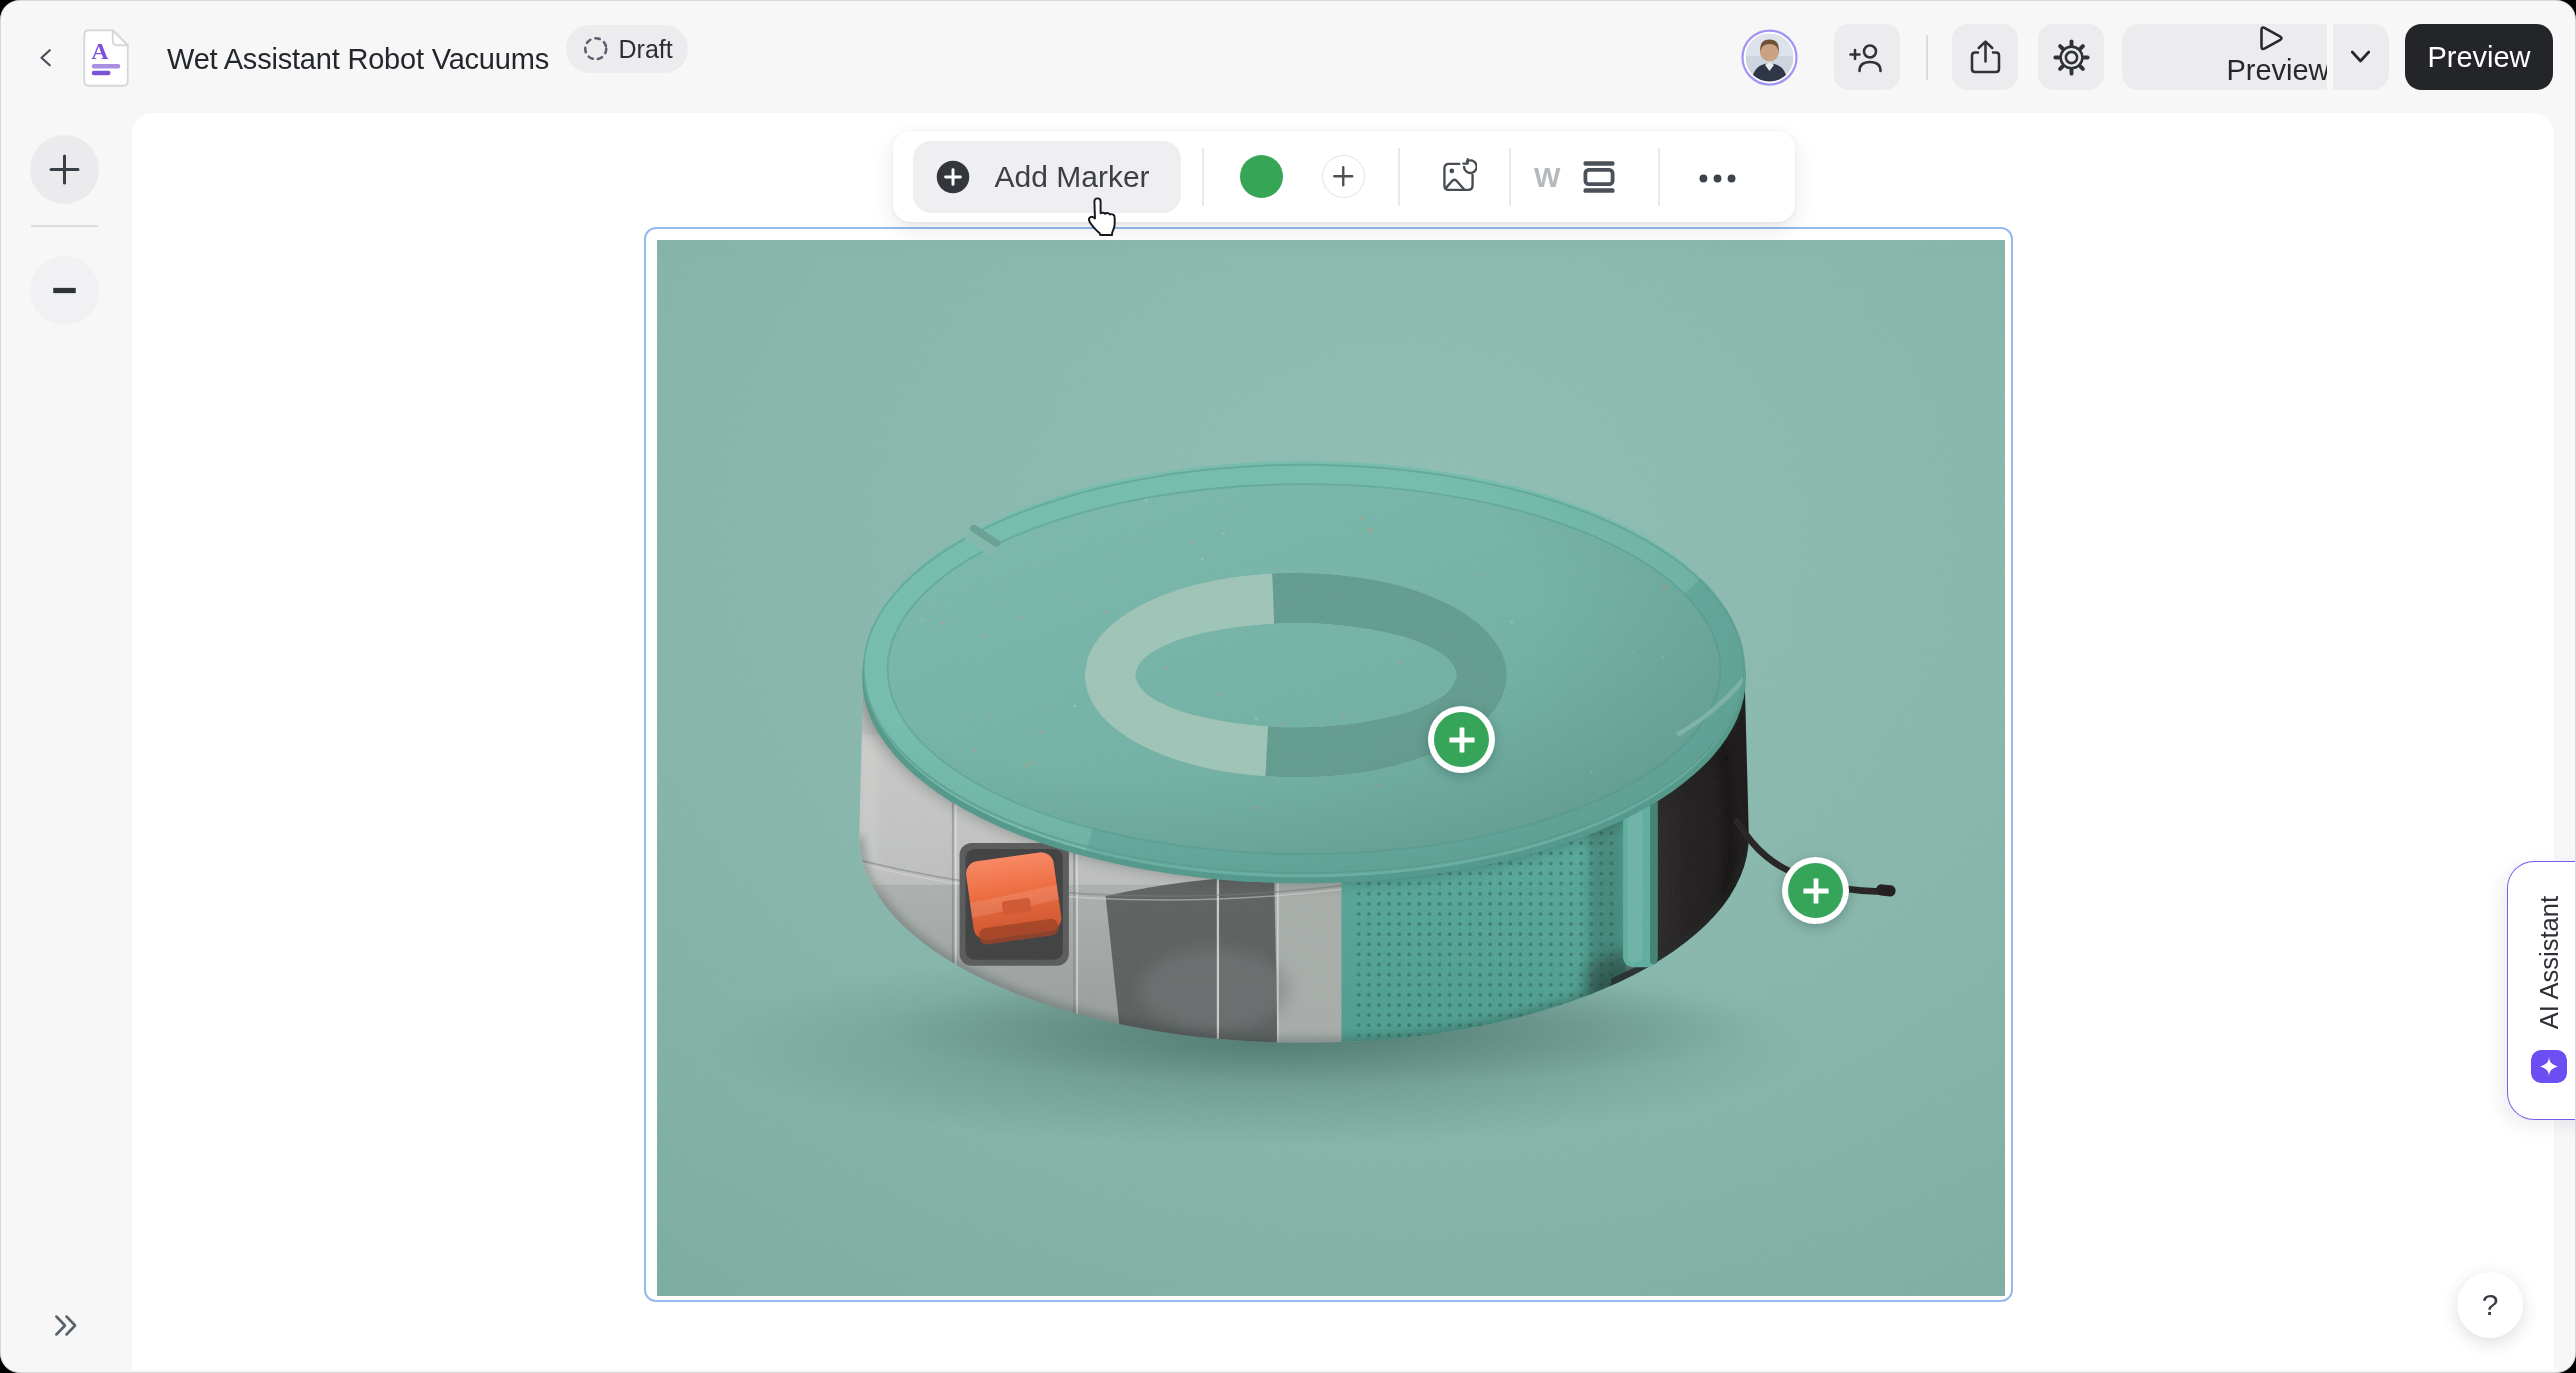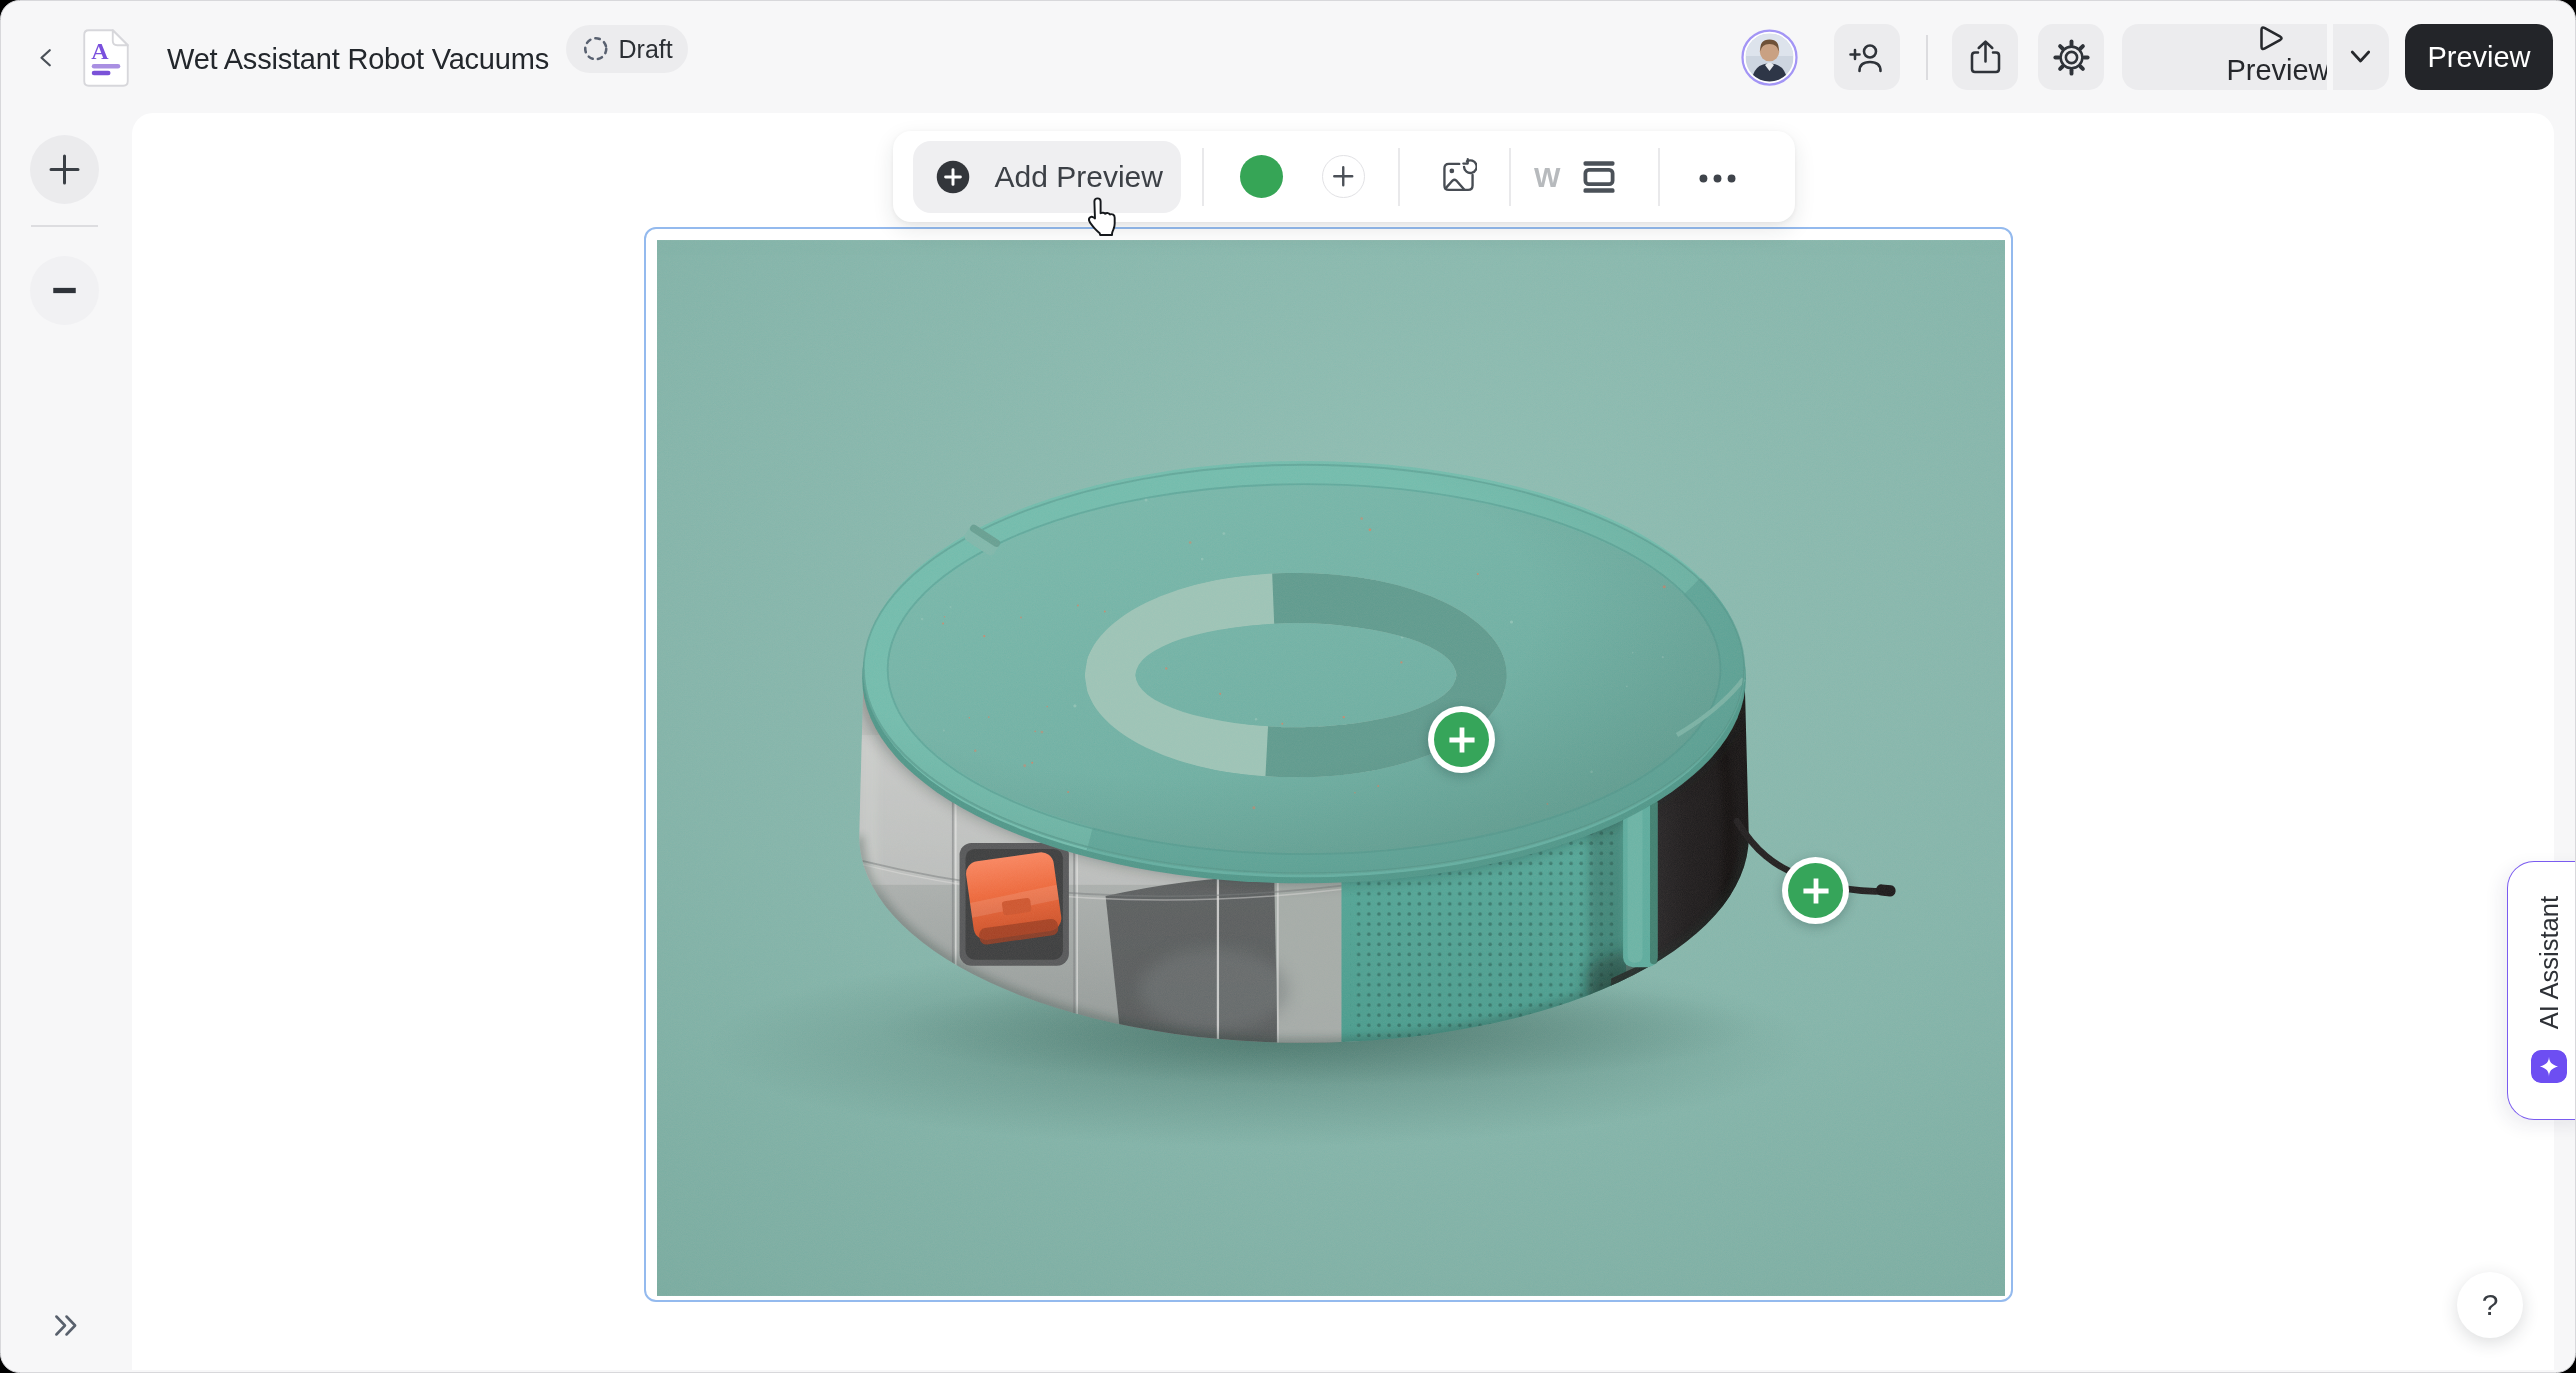--- a/index.html
+++ b/index.html
@@ -343,21 +343,21 @@
       <rect x="876" y="319" width="1800" height="1410" fill="#0a322c" filter="url(#grain2)" opacity="0.07"></rect>
     </svg>
   </div>
 
   <div class="abs toolbar">
     <div class="addmarker">
       <svg style="margin-left:23px" width="34" height="34" viewBox="0 0 46 46">
           <circle cx="23" cy="23" r="22" fill="#33363b"></circle>
           <path d="M23 13 V33 M13 23 H33" stroke="#fff" stroke-width="4" stroke-linecap="round"></path>
         </svg>
-      <span class="txt">Add Preview</span>
+      <span class="txt">Add Marker</span>
     </div>
     <div class="tdiv" style="left:309px;"></div>
     <div class="greendot" style="left:347px;top:24px;"></div>
     <div class="pluscirc" style="left:429px;top:24px;">
         <svg width="22.5" height="22.5" viewBox="0 0 30 30">
           <path d="M15 3 V27 M3 15 H27" stroke="#4b5057" stroke-width="3.2" stroke-linecap="round"></path>
         </svg>
       </div>
     <div class="tdiv" style="left:505px;"></div>
     <svg class="abs" style="left:547px;top:27px" width="37" height="37" viewBox="0 0 50 50">

